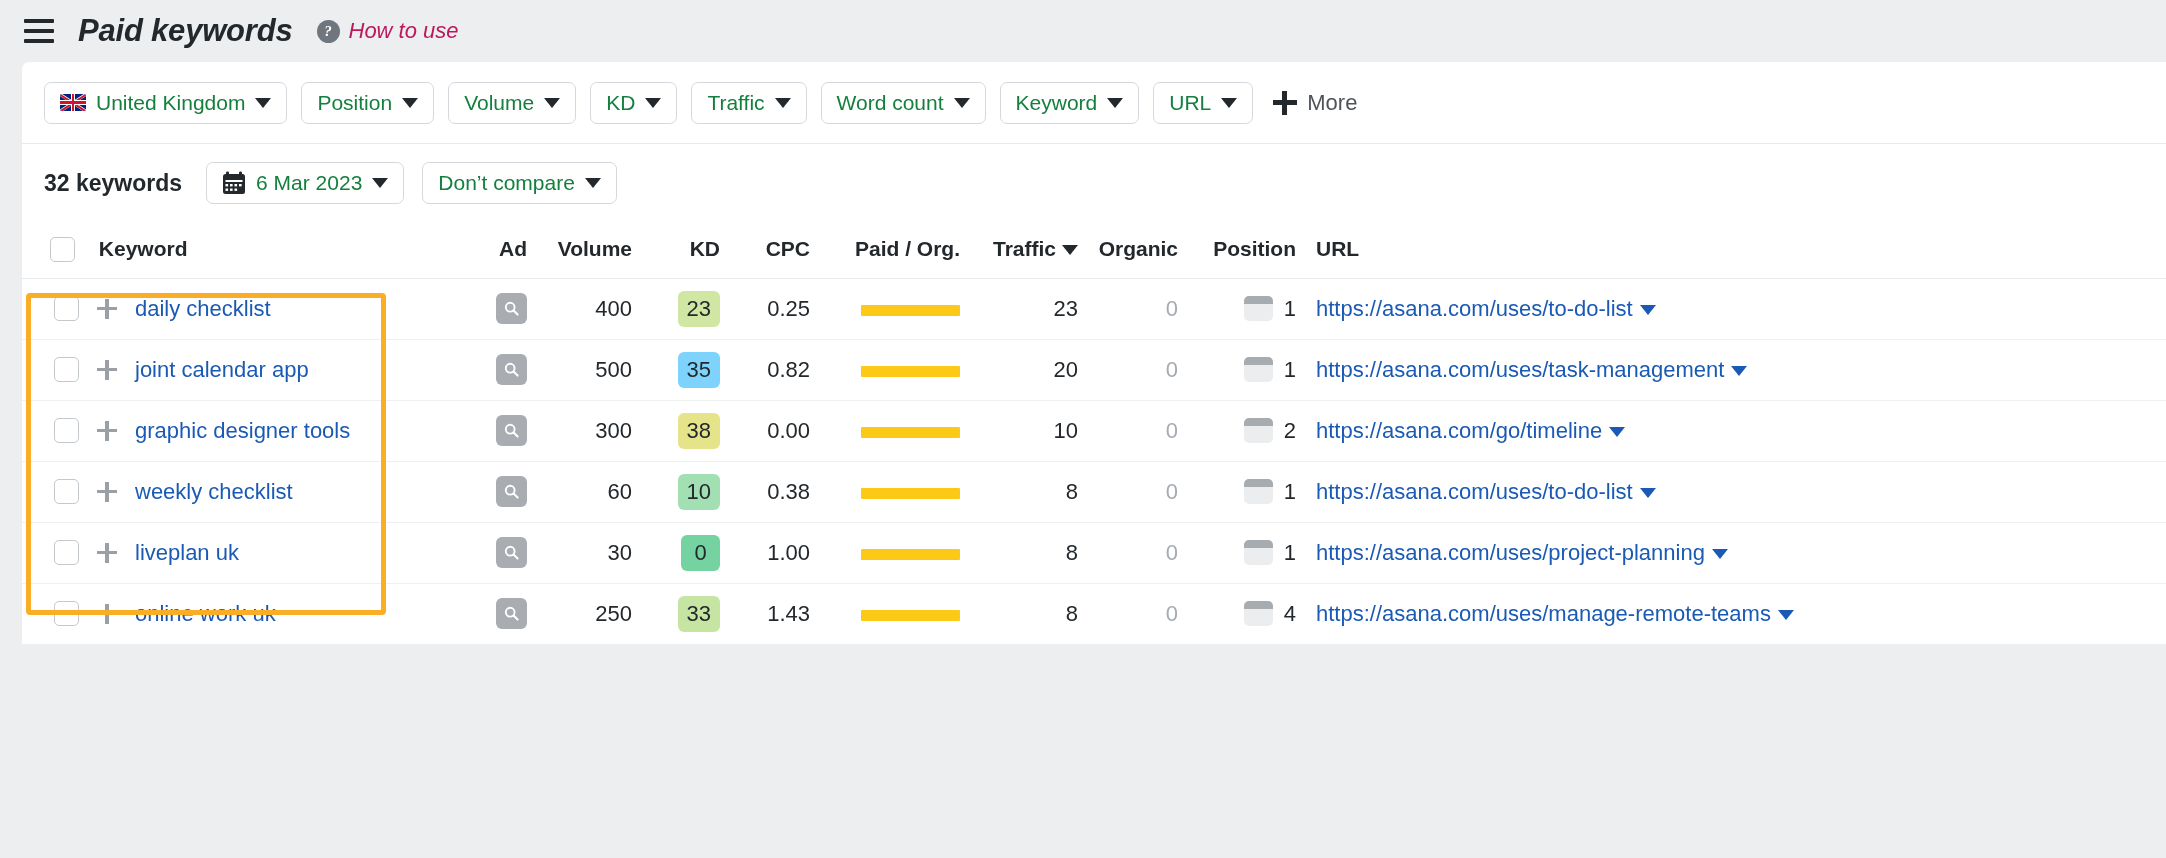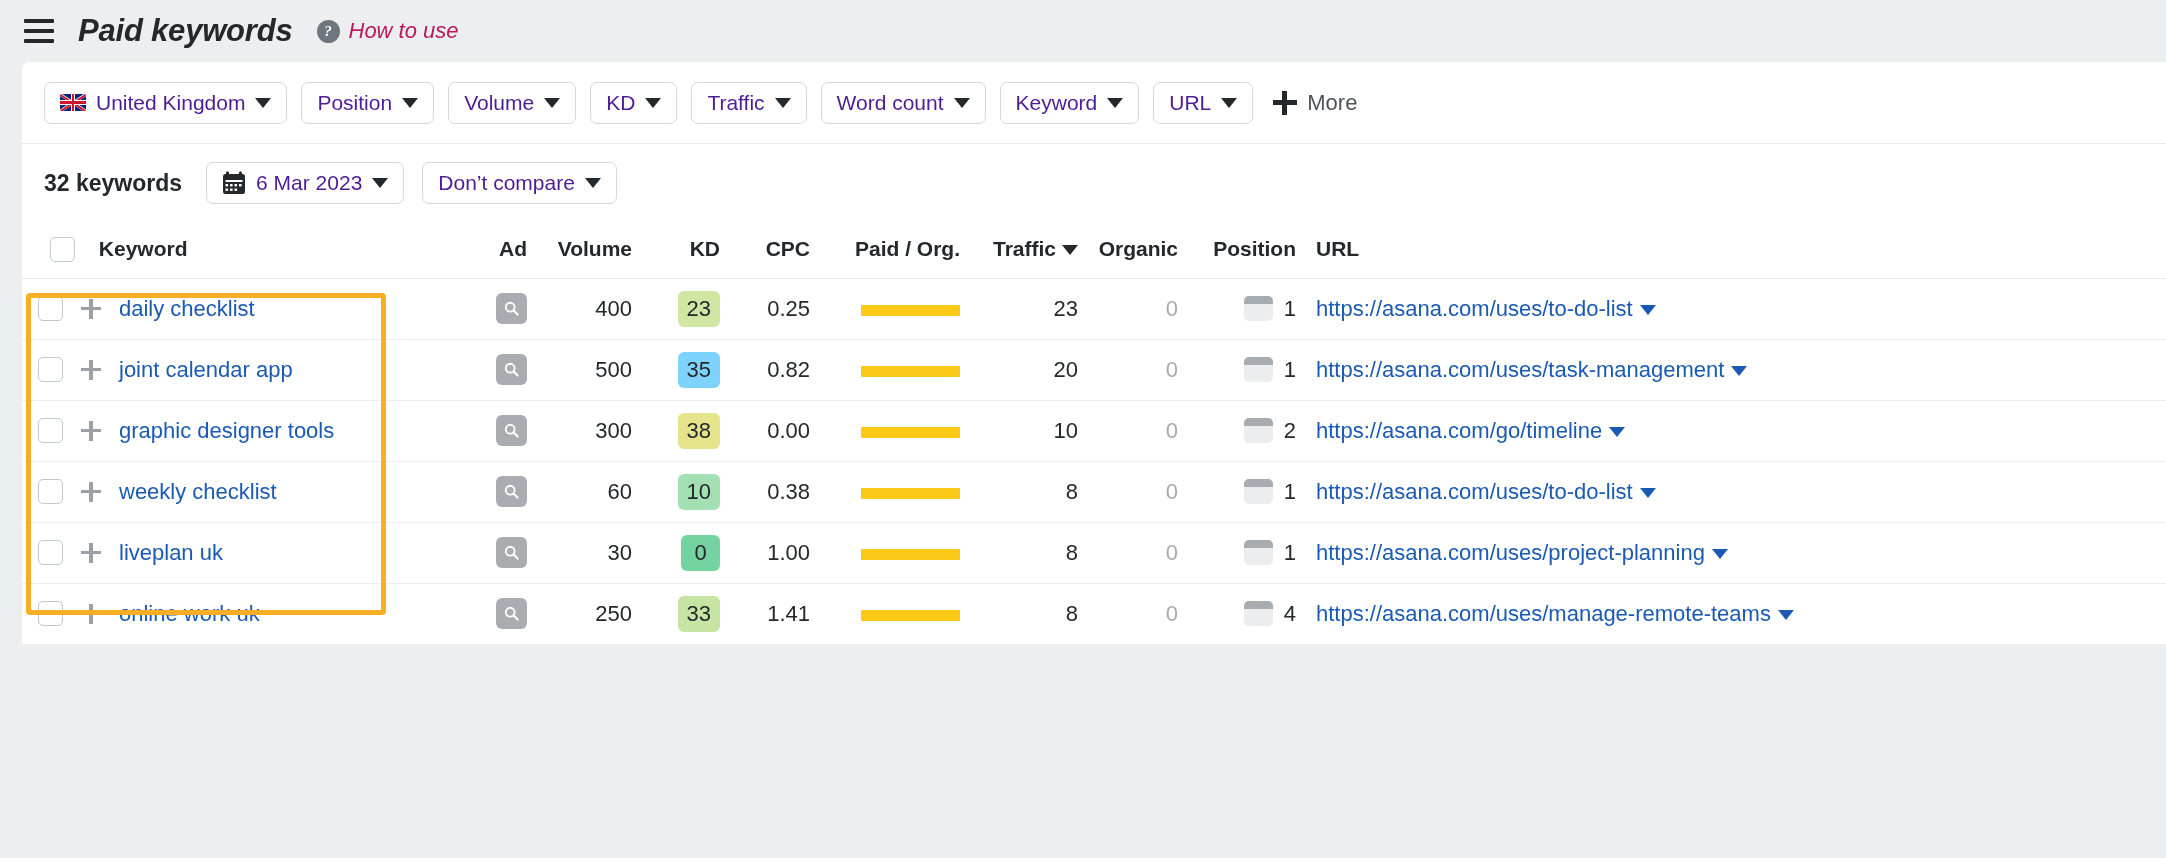--- a/index.html
+++ b/index.html
@@ -32,21 +32,21 @@
     position:absolute; left:22px; right:0; top:62px;
     background:#fff; border-radius: 7px 0 0 0;
   }
   .filterbar {
     height: 82px; display:flex; align-items:center; gap:14px; padding: 0 22px;
     border-bottom: 1px solid #e7e9eb;
   }
   .chip {
     height: 42px; border:1px solid #d5d9dd; border-radius:7px; background:#fff;
     display:flex; align-items:center; gap:10px; padding: 0 15px;
-    font-size: 21px; color:#4c1d95; cursor:pointer; white-space:nowrap;
+    font-size: 21px; color:#15803d; cursor:pointer; white-space:nowrap;
   }
   .caret { width:0;height:0;border-left:8px solid transparent;border-right:8px solid transparent;border-top:10px solid #23282c; }
   .flag { width:26px; height:17px; border-radius:2px; position:relative; overflow:hidden; background:#00247d; flex:0 0 auto;}
   .flag .d1,.flag .d2 { position:absolute; left:50%; top:50%; width:34px; height:3.4px; background:#fff; transform-origin:center;}
   .flag .d1 { transform: translate(-50%,-50%) rotate(33deg); }
   .flag .d2 { transform: translate(-50%,-50%) rotate(-33deg); }
   .flag .r1,.flag .r2 { position:absolute; left:50%; top:50%; width:34px; height:1.8px; background:#cf142b; transform-origin:center;}
   .flag .r1 { transform: translate(-50%,-50%) rotate(33deg); }
   .flag .r2 { transform: translate(-50%,-50%) rotate(-33deg); }
   .flag .cv { position:absolute; left:0; top:6.4px; width:100%; height:4.2px; background:#fff; }
@@ -85,21 +85,21 @@
   table { border-collapse: collapse; width: 100%; table-layout:fixed; }
   thead th {
     font-size: 21px; font-weight:700; color:#23282c; padding: 14px 0 16px 0;
     border-bottom:1px solid #e7e9eb; vertical-align:middle; text-align:right; white-space:nowrap;
   }
   thead th.kw { text-align:left; padding-left: 28px; }
   tbody td {
     font-size: 22px; color:#23282c; padding: 12px 0; border-bottom:1px solid #edeff1;
     text-align:right; vertical-align:middle; height: 51px;
   }
-  tbody td.kw { text-align:left; padding-left:16px; }
+  tbody td.kw { text-align:left; padding-left:32px; }
   .cb {
     width:25px;height:25px;border:1.5px solid #c4c9ce;border-radius:5px;background:#fff;
     display:inline-block; vertical-align:middle; cursor:pointer;
   }
   .kwcell { display:flex; align-items:center; gap:18px; }
   .plus-sm { position:relative; width:20px; height:20px; flex:0 0 auto; cursor:pointer;}
   .plus-sm:before, .plus-sm:after { content:""; position:absolute; background:#9aa0a6; }
   .plus-sm:before { left:0; top:8px; width:20px; height:3.5px; }
   .plus-sm:after { top:0; left:8px; width:3.5px; height:20px; }
   .kwlink { color:#1a5ab5; font-size:22px; text-decoration:none; cursor:pointer; white-space:nowrap;}
@@ -439,21 +439,21 @@
     <td>
       <span class="adbtn">
         <svg width="17" height="17" viewBox="0 0 17 17">
           <circle cx="7.2" cy="7.2" r="4.4" fill="none" stroke="#fff" stroke-width="1.9"></circle>
           <path d="M10.6 10.6 L14.6 14.6" stroke="#fff" stroke-width="2.1" stroke-linecap="round"></path>
         </svg>
       </span>
     </td>
     <td>250</td>
     <td><span class="kd" style="background: rgb(198, 229, 163);">33</span></td>
-    <td>1.41</td>
+    <td>1.43</td>
     <td><span class="bar" style="width: 99px;"></span></td>
     <td>8</td>
     <td class="zero">0</td>
     <td>
       <div class="poscell">
         <span class="serp"></span>
         <span>4</span>
       </div>
     </td>
     <td class="urlcell" style="padding-left:20px;">

